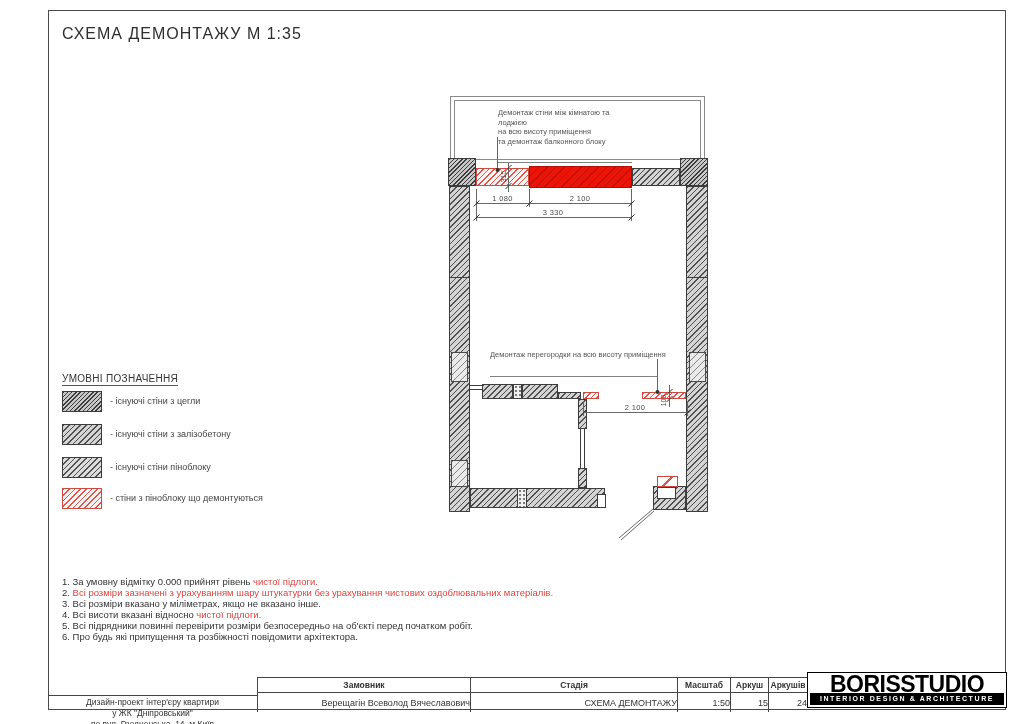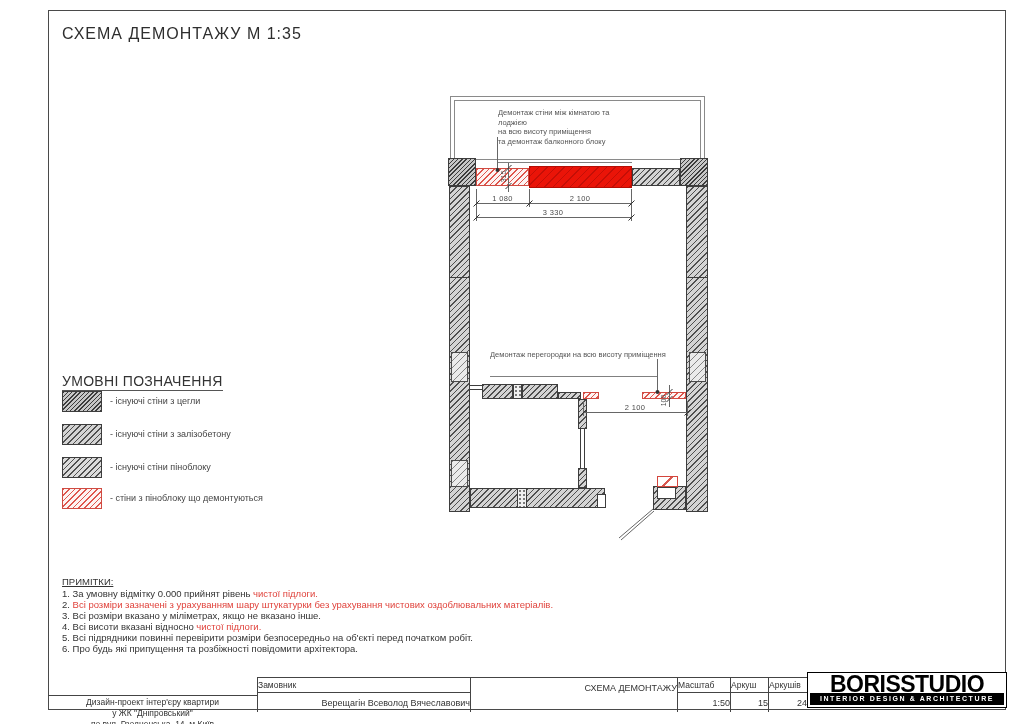--- a/index.html
+++ b/index.html
@@ -30,30 +30,30 @@
   .white-box{background:#fff;border:1px solid #3d3d3d;}
   .thin-h{background:#fff;border-top:1px solid #3d3d3d;border-bottom:1px solid #3d3d3d;}
   .thin-v{background:#fff;border-left:1px solid #3d3d3d;border-right:1px solid #3d3d3d;}
   .joint{background:#3d3d3d;}
   
   #page-title{left:62px;top:25px;font-size:16px;letter-spacing:1px;color:#2e2e2e;}
   .ann{font-size:7.5px;line-height:9.5px;color:#555;border-bottom:1px solid #808080;padding-bottom:16px;}
   .dim{font-size:7.5px;color:#4a4a4a;text-align:center;letter-spacing:.3px;}
   .vdim{font-size:7px;color:#4a4a4a;text-align:center;width:22px;transform:rotate(-90deg);}
   
-  .lg-head{left:62px;top:373px;font-size:14px;color:#333;border-bottom:1px solid #555;padding-bottom:1px;letter-spacing:.3px;}
+  .lg-head{left:62px;top:373px;font-size:10px;color:#333;border-bottom:1px solid #555;padding-bottom:1px;letter-spacing:.3px;}
   .lg-label{font-size:9px;color:#444;}
   .sw{width:40px;height:21px;}
   
   #notes{left:62px;top:576px;font-size:9.5px;line-height:11px;color:#333;}
   #notes .nh{text-decoration:underline;margin-bottom:1px;}
   .red-t{color:#e0433c;}
   
   .tb-cell{border-top:1px solid #444;border-left:1px solid #444;}
-  .tb-head{font-size:8.5px;color:#333;border-bottom:1px solid #444;height:14px;line-height:14px;}
+  .tb-head{font-size:8.5px;color:#333;text-align:center;border-bottom:1px solid #444;height:14px;line-height:14px;font-weight:bold;}
   .tb-val{font-size:9px;color:#333;text-align:right;line-height:20px;}
   #tb-project{font-size:8.5px;line-height:11px;text-align:center;padding-top:1px;color:#333;}
   #logo-box{left:807px;top:672px;width:200px;height:36px;border:1px solid #000;background:#fff;text-align:center;}
   #logo-name{font-size:23px;font-weight:700;letter-spacing:-.5px;line-height:22px;color:#000;transform:scaleY(1.05);}
   #logo-bar{position:absolute;left:2px;right:2px;bottom:2px;height:12px;background:#000;color:#fff;
             font-size:7px;font-weight:700;letter-spacing:1.6px;line-height:12px;}
   svg{position:absolute;left:0;top:0;pointer-events:none;}
 </style>
 </head>
 <body>
@@ -149,21 +149,20 @@
   <div class="abs hatch sw" style="left:62px;top:424px;"></div>
   <div class="abs lg-label" style="left:110px;top:429px;">- існуючі стіни з залізобетону</div>
 
   <div class="abs hatch sw" style="left:62px;top:457px;background-color:#dcdcdc;"></div>
   <div class="abs lg-label" style="left:110px;top:462px;">- існуючі стіни піноблоку</div>
 
   <div class="abs hatch-red sw" style="left:62px;top:488px;"></div>
   <div class="abs lg-label" style="left:110px;top:493px;">- стіни з піноблоку що демонтуються</div>
 
   <div class="abs" id="notes">
-    <div class="nh">ПРИМІТКИ:</div>
     <div><span>1. За умовну відмітку 0.000 прийнят рівень </span><span class="red-t">чистої підлоги.</span><span></span></div>
     <div><span>2. </span><span class="red-t">Всі розміри зазначені з урахуванням шару штукатурки без урахування чистових оздоблювальних матеріалів.</span><span></span></div>
     <div><span>3. Всі розміри вказано у міліметрах, якщо не вказано інше.</span><span class="red-t"></span><span></span></div>
     <div><span>4. Всі висоти вказані відносно </span><span class="red-t">чистої підлоги.</span><span></span></div>
     <div><span>5. Всі підрядники повинні перевірити розміри безпосередньо на об'єкті перед початком робіт.</span><span class="red-t"></span><span></span></div>
     <div><span>6. Про будь які припущення та розбіжності повідомити архітектора.</span><span class="red-t"></span><span></span></div>
   </div>
 
   <div class="abs tb-cell" style="left:48px;top:677px;width:209px;height:35px;border-left:none;margin-top:18px;">
     <div id="tb-project">
@@ -172,20 +171,21 @@
       <div>по вул. Гродненська, 14, м.Київ</div>
     </div>
   </div>
 
   <div class="abs tb-cell" style="left:257px;top:677px;width:213px;height:35px;">
     <div class="tb-head">Замовник</div>
     <div class="tb-val">Верещагін Всеволод Вячеславович</div>
   </div>
 
   <div class="abs tb-cell" style="left:470px;top:677px;width:207px;height:35px;">
+    <div class="tb-head">Стадія</div>
     <div class="tb-val">СХЕМА ДЕМОНТАЖУ</div>
   </div>
 
   <div class="abs tb-cell" style="left:677px;top:677px;width:53px;height:35px;">
     <div class="tb-head">Масштаб</div>
     <div class="tb-val">1:50</div>
   </div>
 
   <div class="abs tb-cell" style="left:730px;top:677px;width:38px;height:35px;">
     <div class="tb-head">Аркуш</div>

